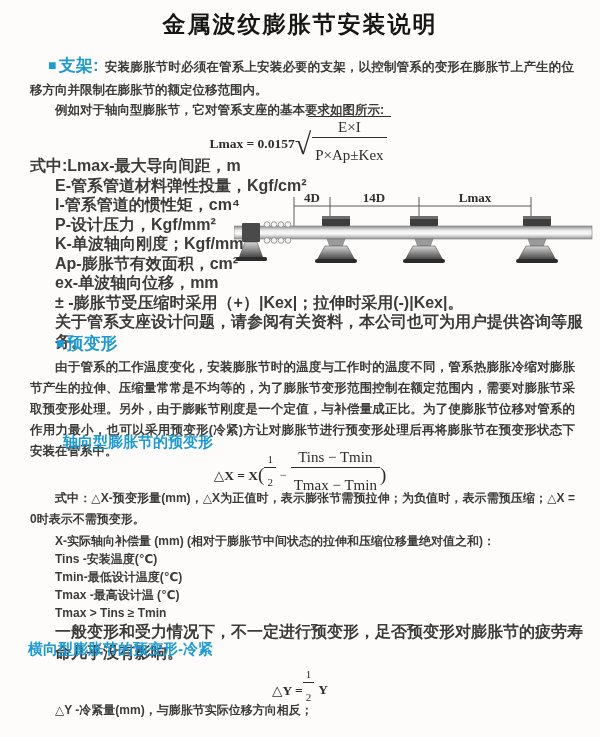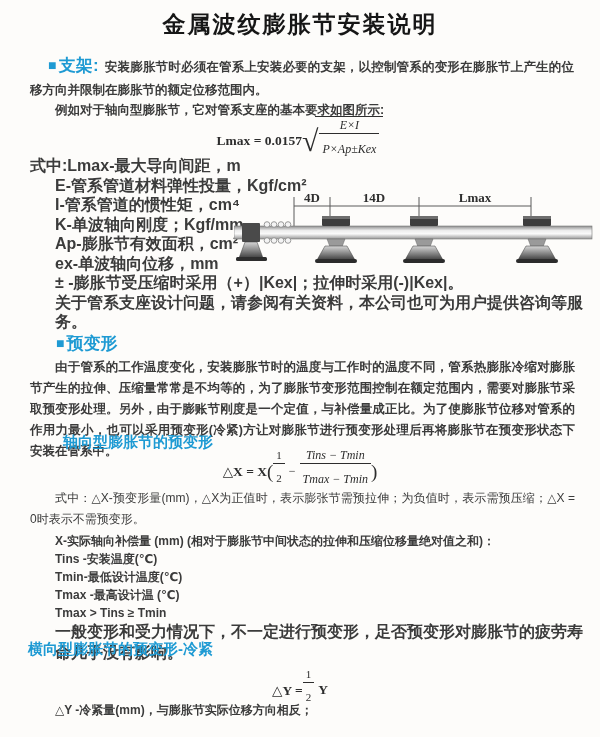--- a/index.html
+++ b/index.html
@@ -22,41 +22,41 @@
   .formula { position:absolute; left:0; width:100%; text-align:center; color:#2d2d2d;
              font-family:"Liberation Serif","DejaVu Serif",serif; }
   .f1 { top:116px; }
   .f2 { top:448px; }
   .f3 { top:668px; }
   .f-lhs { font-weight:700; font-size:13.5px; vertical-align:middle; }
   .sqrt { display:inline-flex; align-items:center; vertical-align:middle; }
   .rad { font-size:30px; line-height:1; margin-right:-3px; font-weight:400; }
   .radicand { border-top:1.4px solid #2d2d2d; display:inline-block; padding:1px 4px 0 4px; }
   .frac { display:inline-block; text-align:center; vertical-align:middle;
-          font-style:italic; font-size:12px; line-height:1.25; }
+          font-size:15px; line-height:1.25; }
   .frac .num { display:block; padding:0 3px; }
   .frac .den { display:block; border-top:1px solid #2d2d2d; padding:8px 3px; }
   .frac.upright { font-style:normal; font-size:11px; }
   .paren { font-size:19px; vertical-align:middle; font-weight:400; }
   .minus { vertical-align:middle; margin:0 4px; font-size:12px; }
   .f-rhs { font-weight:700; font-size:13.5px; margin-left:4px; vertical-align:middle; }
 
   .def-list { position:absolute; left:30px; right:8px; top:156px;
               font-size:16px; line-height:19.5px; font-weight:600; }
   .def-list .ind { margin-left:25px; }
 
   .diagram { position:absolute; left:234px; top:190px; }
   .dim-label { font-family:"Liberation Serif","DejaVu Serif",serif; font-weight:700; font-size:13px; fill:#2f2f2f; }
 
   .sec-head { position:absolute; left:30px; top:332px; font-size:17px; font-weight:700; color:#1e9ad3;margin-left:26px; }
   .p3 { position:absolute; left:30px; right:25px; top:357px; line-height:21px; text-align:justify; text-indent:25px; }
   .sub-head { font-size:15px; font-weight:700; color:#1e9ad3; position:absolute; }
   .axial-head { left:63px; top:433px; }
   .lateral-head { left:28px; top:640px; }
-  .p4 { position:absolute; left:30px; right:25px; top:488px; line-height:21px; text-align:justify; text-indent:25px; font-size:12px; font-weight:400; }
+  .p4 { position:absolute; left:30px; right:25px; top:488px; line-height:21px; text-align:justify; text-indent:25px; font-size:12px; font-weight:700; }
   .items { position:absolute; left:55px; right:8px; top:532px; font-size:12px; line-height:18px; font-weight:600; }
   .note { position:absolute; left:55px; right:6px; top:622px; font-size:16px; font-weight:600; }
   .last-item { position:absolute; left:55px; right:8px; top:702px; font-size:12px; font-weight:600; }
 </style>
 </head>
 <body>
 
 <div class="page">
 
   <div class="title">金属波纹膨胀节安装说明</div>
@@ -70,20 +70,21 @@
     <span class="f-lhs">Lmax = 0.0157</span><span class="sqrt">
         <span class="rad">√</span>
         <span class="radicand"><span class="frac"><span class="num">E×I</span><span class="den">P×Ap±Kex</span></span></span>
       </span>
   </div>
 
   <div class="def-list">
     <div>式中:Lmax-最大导向间距，m</div>
     <div class="ind">E-管系管道材料弹性投量，Kgf/cm²</div>
     <div class="ind">I-管系管道的惯性矩，cm⁴</div>
+    <div class="ind">P-设计压力，Kgf/mm²</div>
     <div class="ind">K-单波轴向刚度；Kgf/mm</div>
     <div class="ind">Ap-膨胀节有效面积，cm²</div>
     <div class="ind">ex-单波轴向位移，mm</div>
     <div class="ind">± -膨胀节受压缩时采用（+）|Kex|；拉伸时采用(-)|Kex|。</div>
     <div class="ind">关于管系支座设计问题，请参阅有关资料，本公司也可为用户提供咨询等服务。</div>
   </div>
 
   <svg class="diagram" width="362" height="95" viewBox="0 0 362 95">
     <defs>
       <linearGradient id="pipeG" x1="0" y1="0" x2="0" y2="1">

